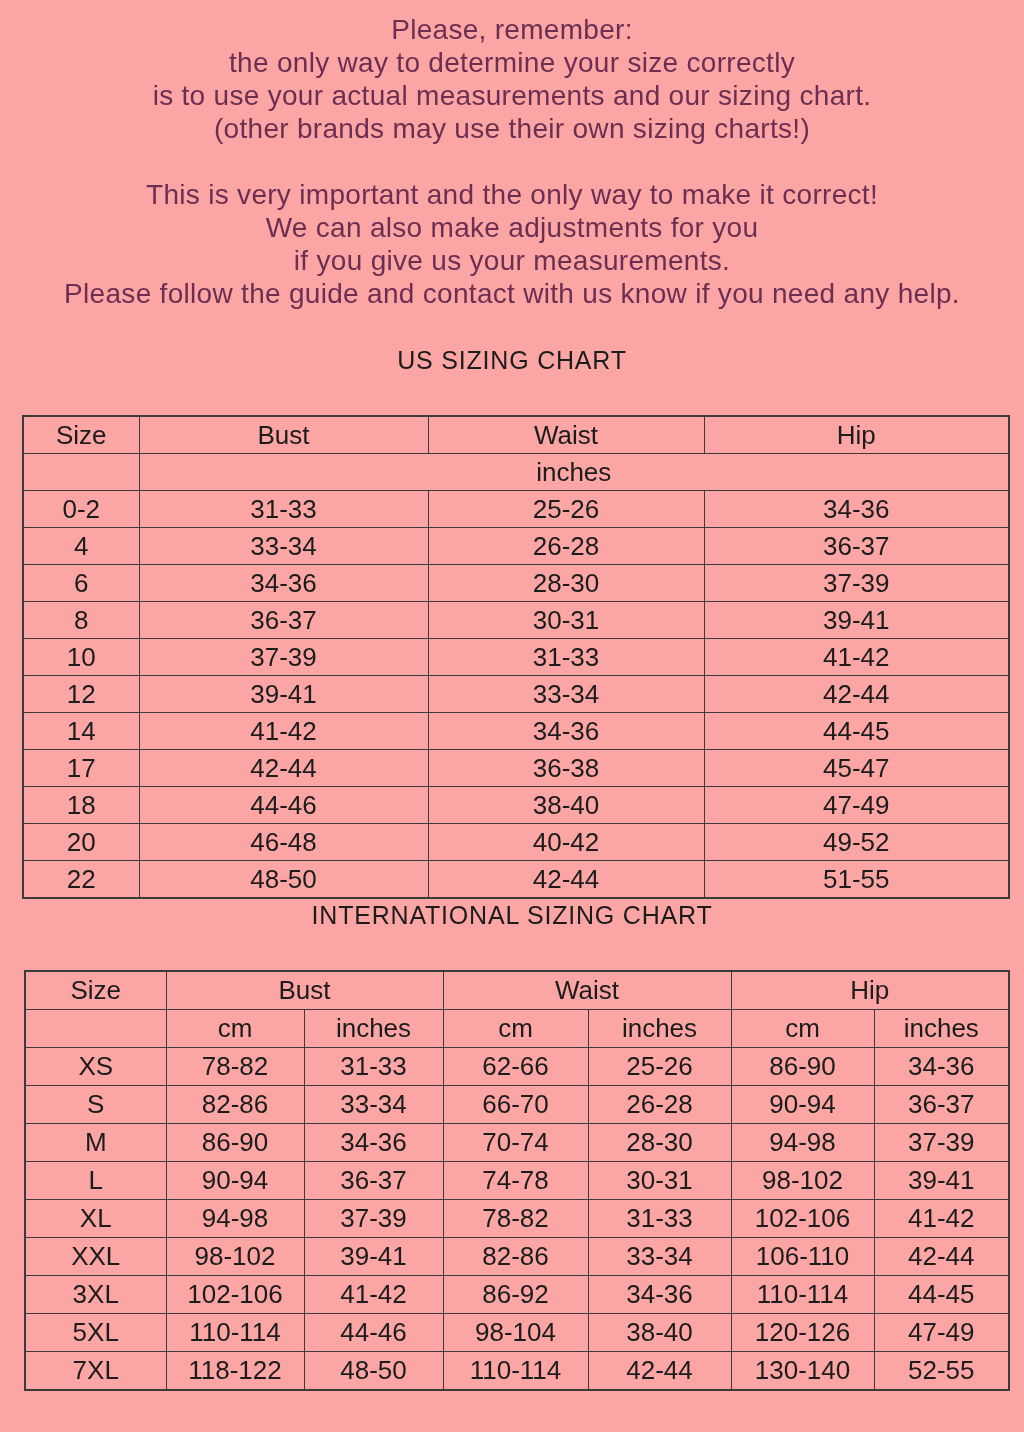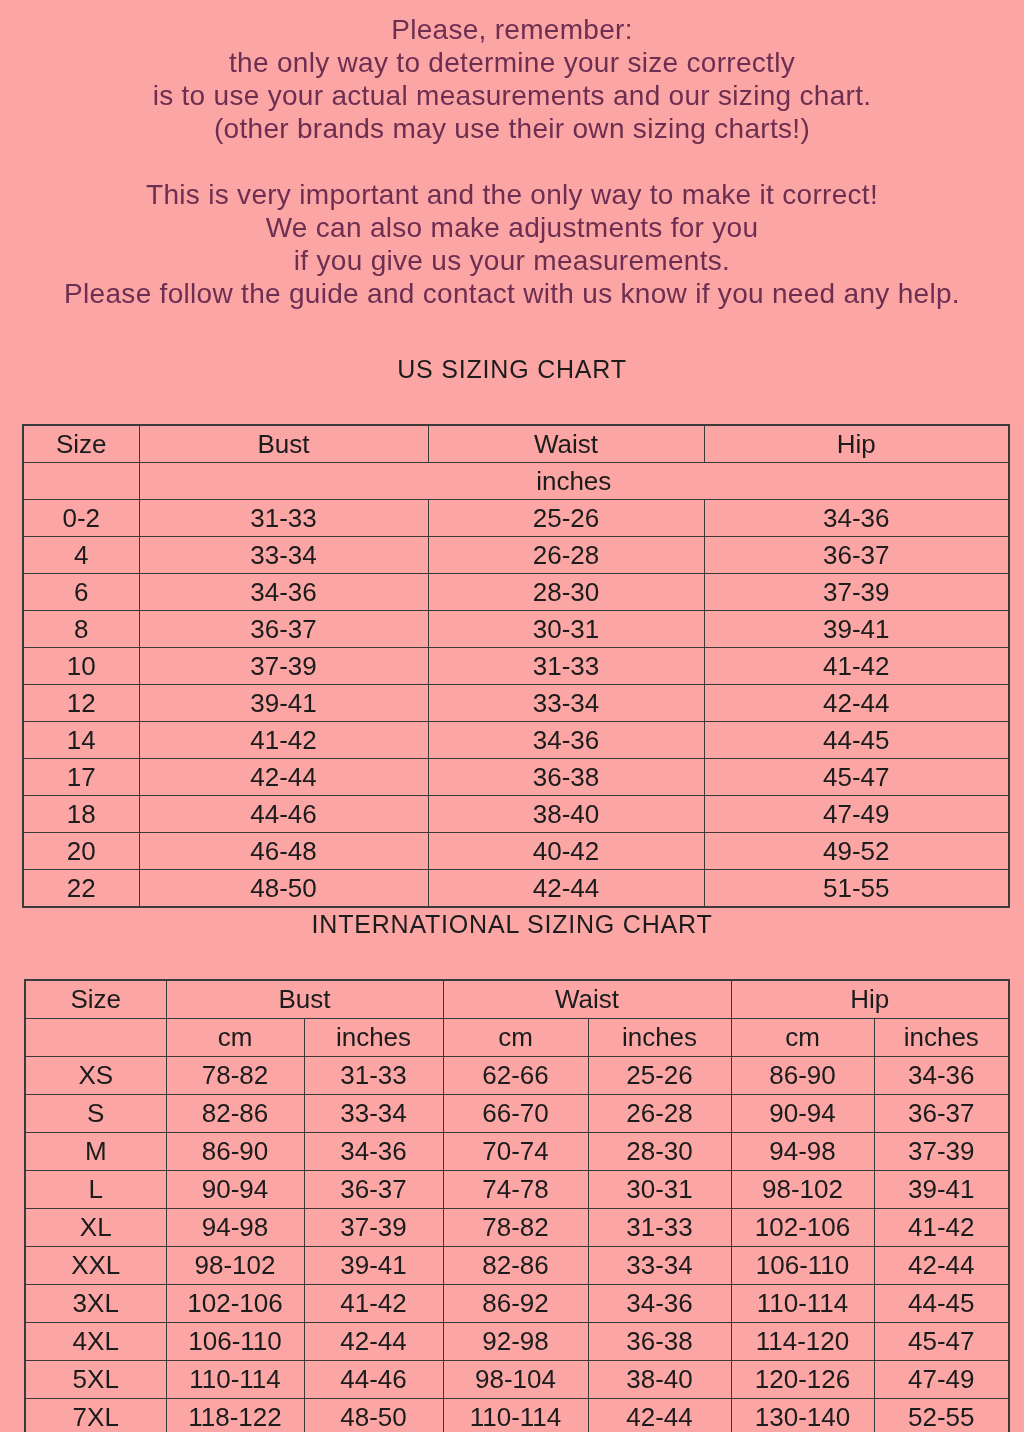--- a/index.html
+++ b/index.html
@@ -26,21 +26,21 @@
   
   .chart-title {
     text-align: center;
     font-size: 25px;
     line-height: 29px;
     font-weight: 400;
     color: #1c1c1c;
     letter-spacing: 0.8px;
     margin: 0;
   }
-  .us-title   { margin-top: 45px; }
+  .us-title   { margin-top: 36px; }
   .intl-title { margin-top: 2px; }
 
   
   table.chart {
     border-collapse: collapse;
     table-layout: fixed;
     font-size: 26px;
     color: #1c1c1c;
     font-weight: 300;
     margin-top: 40px;
@@ -266,29 +266,20 @@
         <tr>
           <td>3XL</td>
           <td>102-106</td>
           <td>41-42</td>
           <td>86-92</td>
           <td>34-36</td>
           <td>110-114</td>
           <td>44-45</td>
         </tr>
         <tr>
-          <td>4XL</td>
-          <td>106-110</td>
-          <td>42-44</td>
-          <td>92-98</td>
-          <td>36-38</td>
-          <td>114-120</td>
-          <td>45-47</td>
-        </tr>
-        <tr>
           <td>5XL</td>
           <td>110-114</td>
           <td>44-46</td>
           <td>98-104</td>
           <td>38-40</td>
           <td>120-126</td>
           <td>47-49</td>
         </tr>
         <tr>
           <td>7XL</td>

